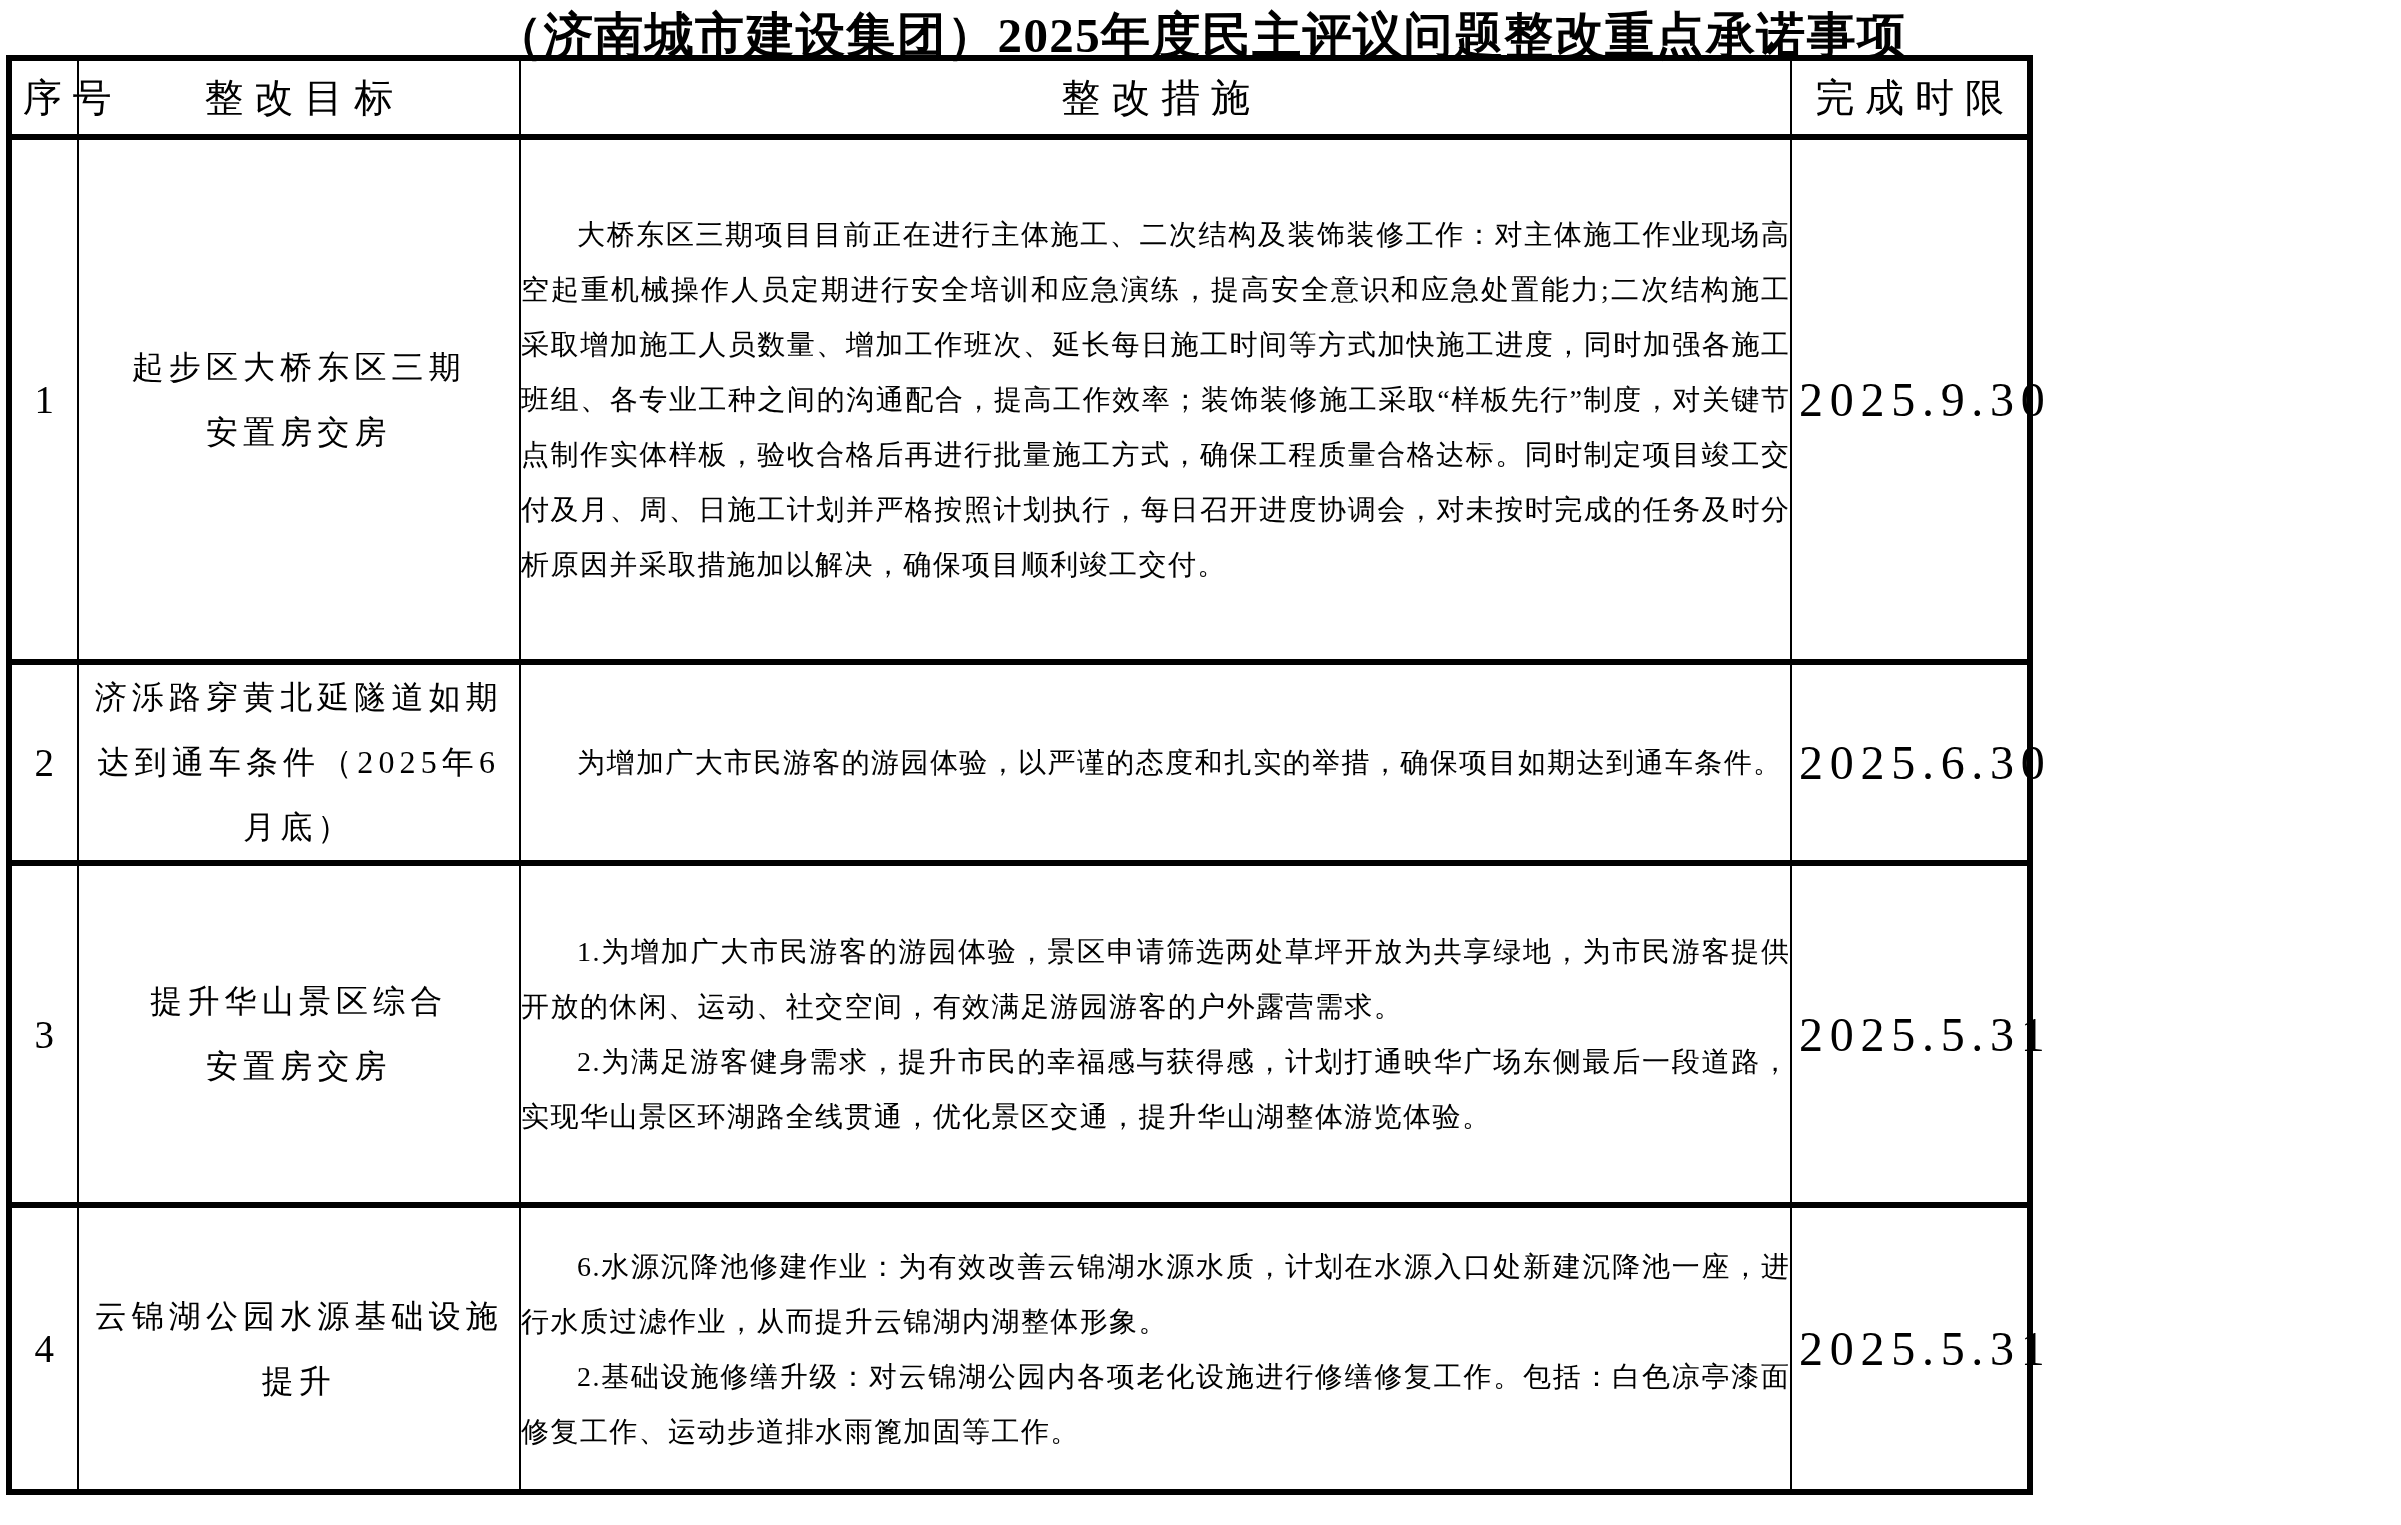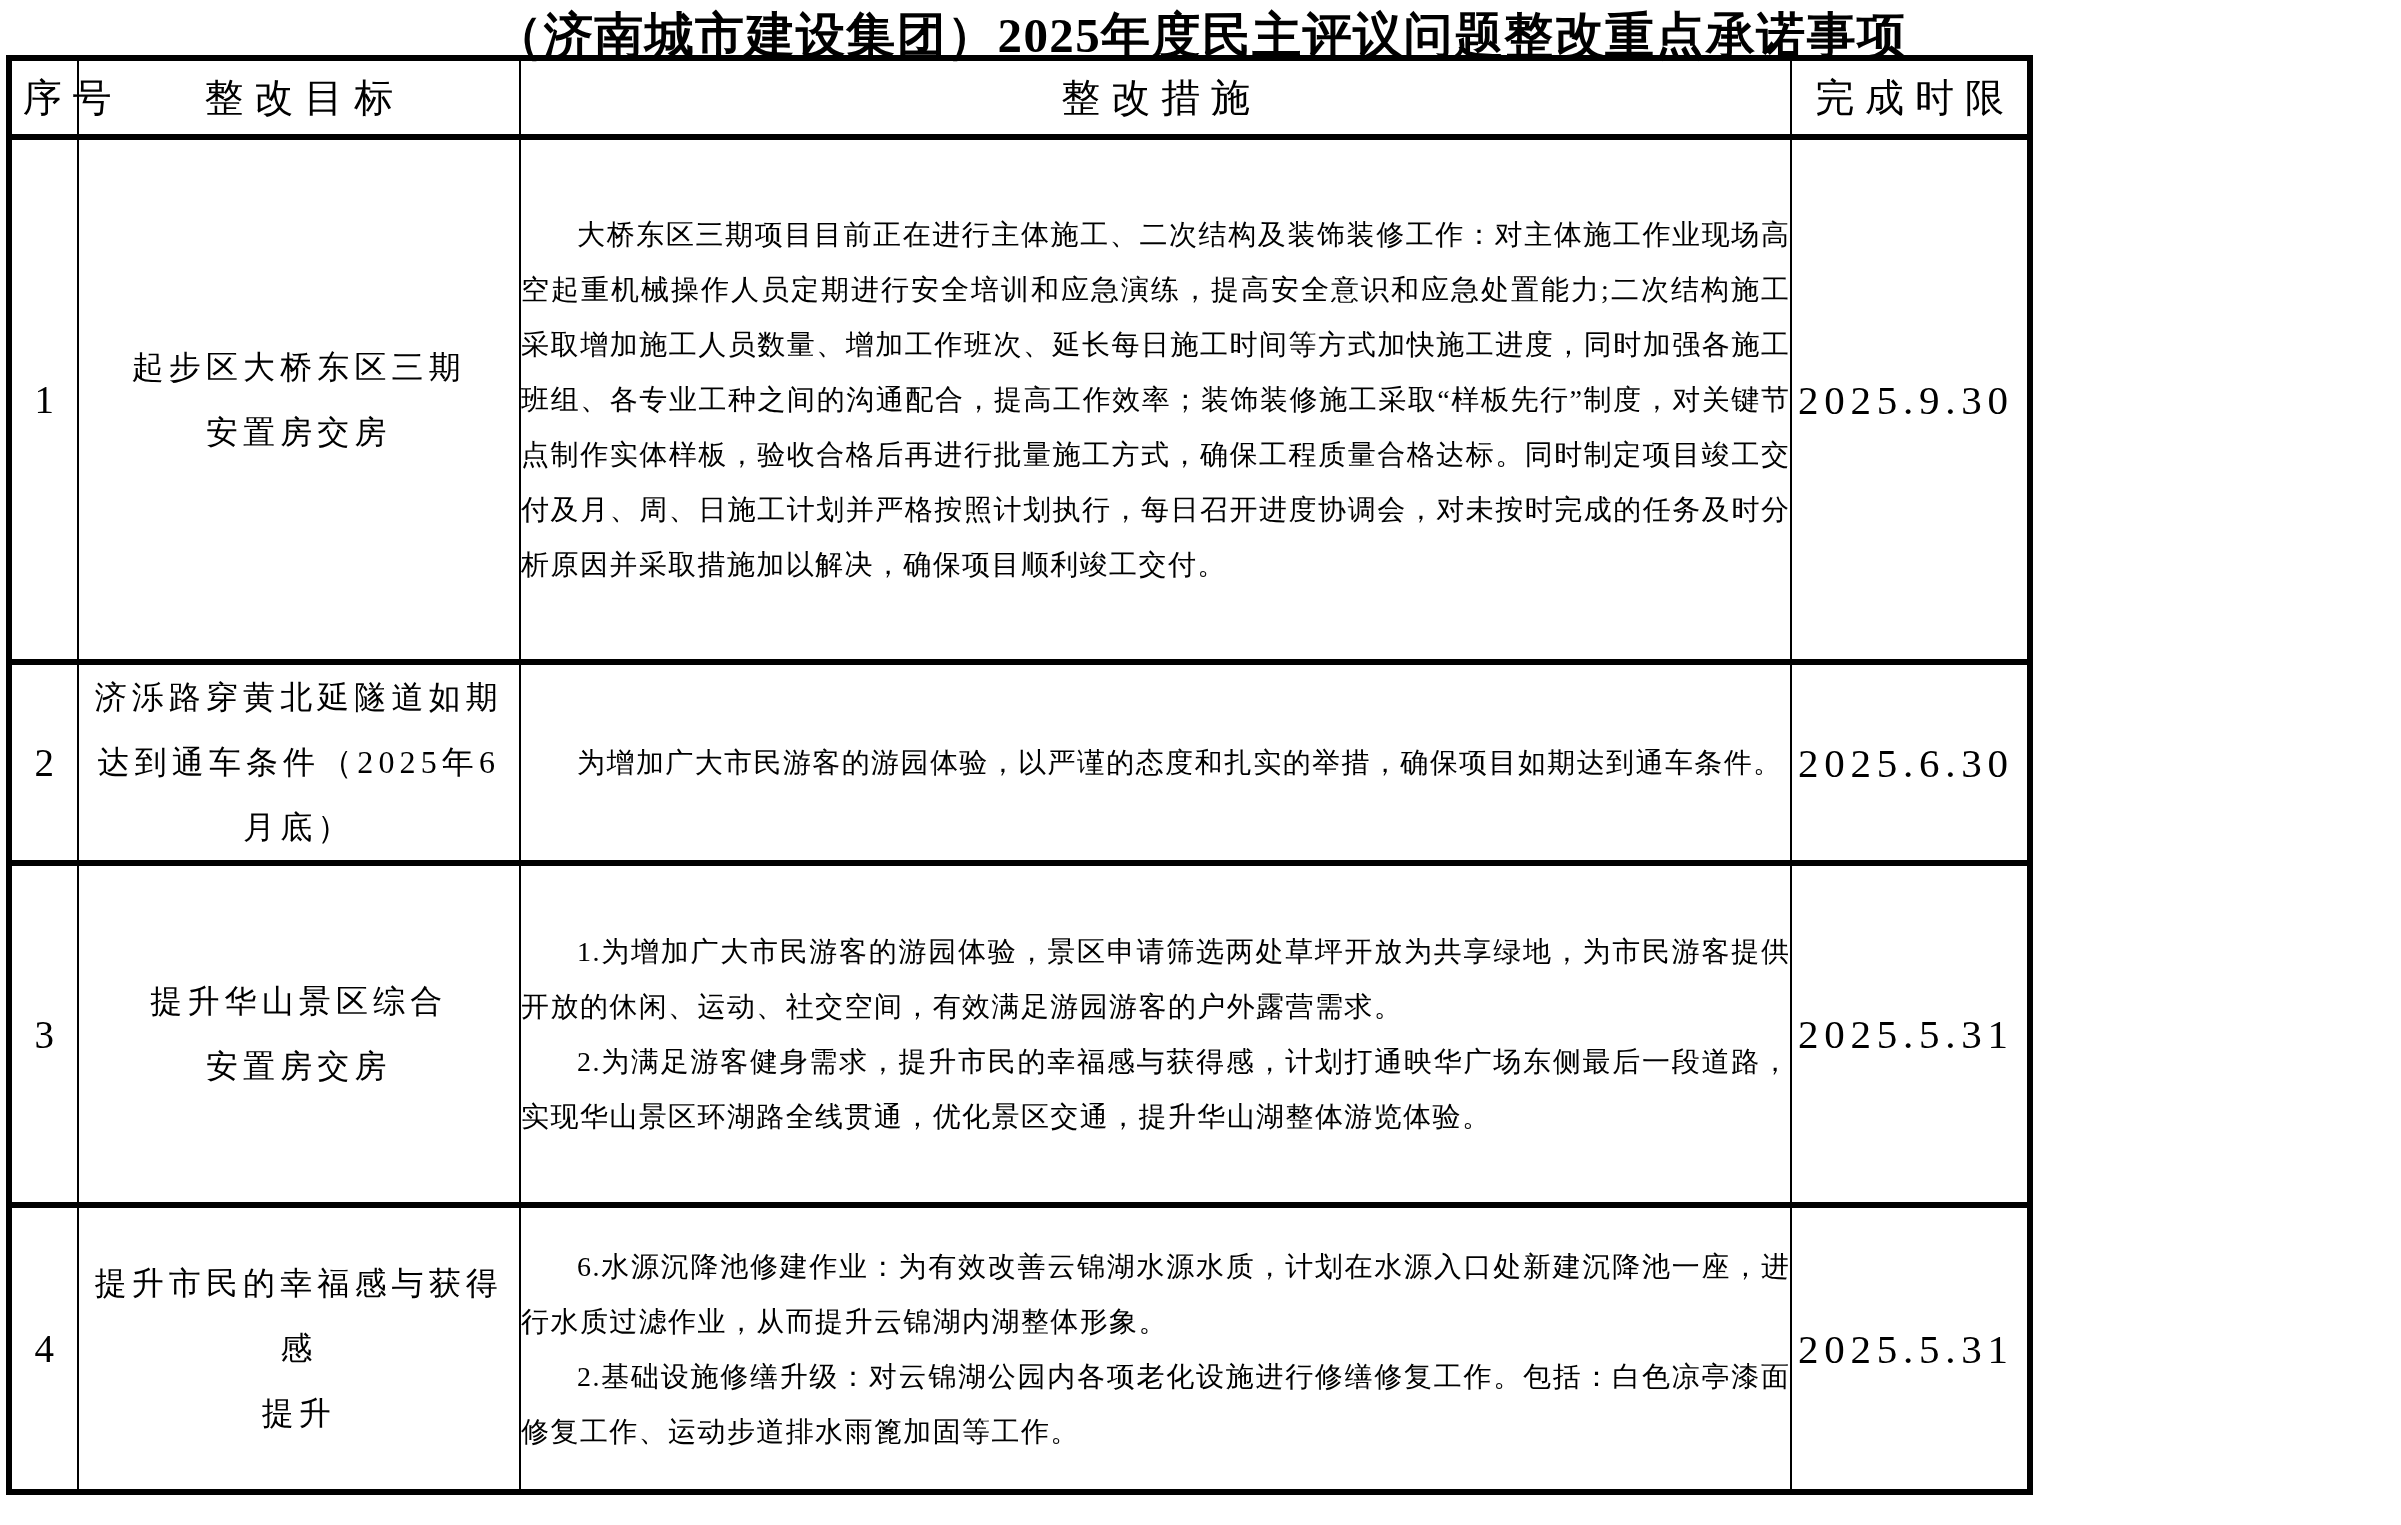--- a/index.html
+++ b/index.html
@@ -82,21 +82,21 @@
   td.measures-cell p {
     margin: 0;
     font-size: 28px;
     line-height: 55px;
     letter-spacing: 1.4px;
     text-align: justify;
     text-indent: 2em;
   }
   td.deadline-cell {
     text-align: left;
-    font-size: 41px;
+    font-size: 48px;
     letter-spacing: 0.14em;
     text-indent: 0.14em;
     white-space: nowrap;
   }
 </style>
 </head>
 <body>
 
 <div class="page">
 
@@ -146,21 +146,21 @@
 安置房交房</td>
         <td class="measures-cell">
           <p>1.为增加广大市民游客的游园体验，景区申请筛选两处草坪开放为共享绿地，为市民游客提供开放的休闲、运动、社交空间，有效满足游园游客的户外露营需求。</p>
           <p>2.为满足游客健身需求，提升市民的幸福感与获得感，计划打通映华广场东侧最后一段道路，实现华山景区环湖路全线贯通，优化景区交通，提升华山湖整体游览体验。</p>
         </td>
         <td class="deadline-cell">2025.5.31</td>
       </tr>
 
       <tr class="r4">
         <td class="no-cell">4</td>
-        <td class="target-cell">提升市民的幸福感与获得感
+        <td class="target-cell">云锦湖公园水源基础设施
 提升</td>
         <td class="measures-cell">
           <p>6.水源沉降池修建作业：为有效改善云锦湖水源水质，计划在水源入口处新建沉降池一座，进行水质过滤作业，从而提升云锦湖内湖整体形象。</p>
           <p>2.基础设施修缮升级：对云锦湖公园内各项老化设施进行修缮修复工作。包括：白色凉亭漆面修复工作、运动步道排水雨篦加固等工作。</p>
         </td>
         <td class="deadline-cell">2025.5.31</td>
       </tr>
 
     </tbody>
   </table>

